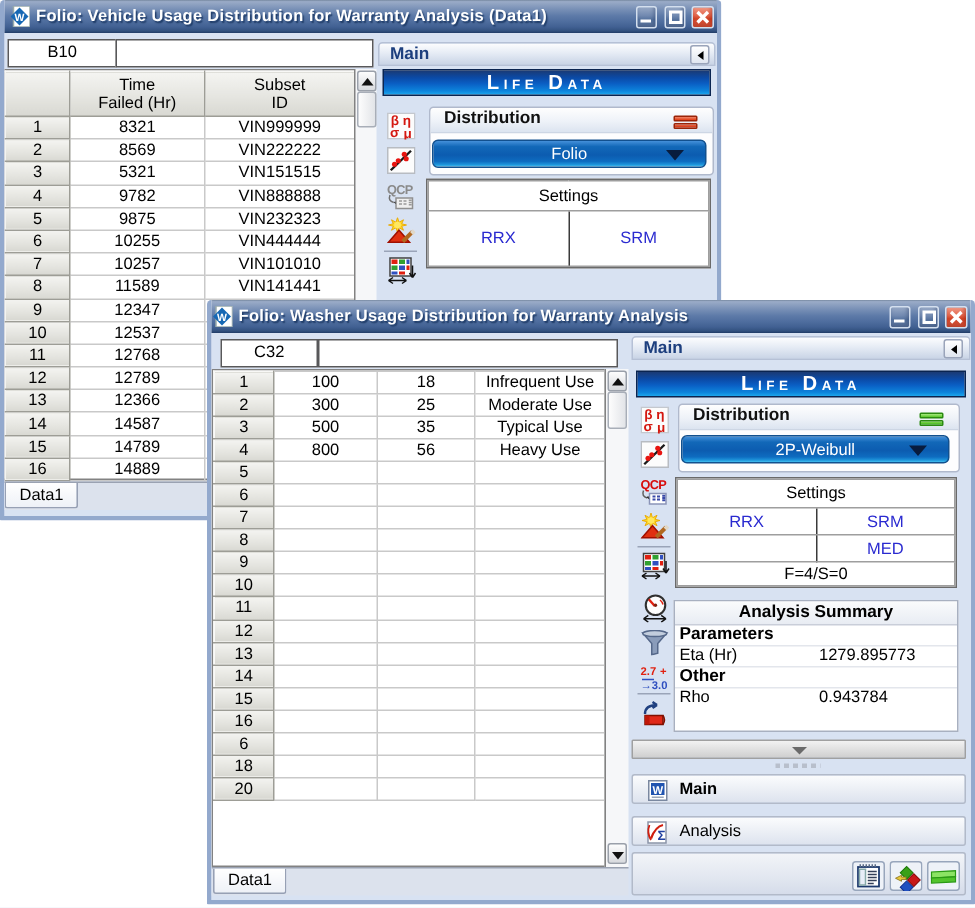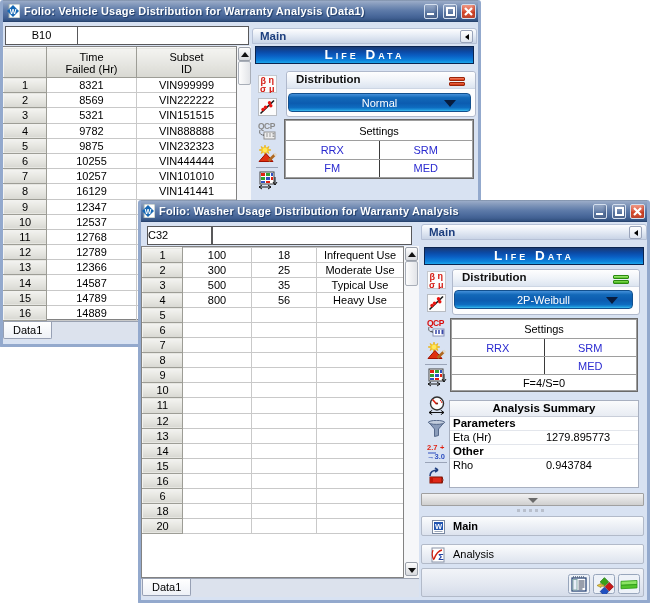--- a/index.html
+++ b/index.html
@@ -121,21 +121,21 @@
             <td>10255</td>
             <td>VIN444444</td>
           </tr>
    <tr style="height:15.2px">
             <td class="h">7</td>
             <td>10257</td>
             <td>VIN101010</td>
           </tr>
    <tr style="height:15.2px">
             <td class="h">8</td>
-            <td>16129</td>
+            <td>11589</td>
             <td>VIN141441</td>
           </tr>
    <tr style="height:15.2px">
             <td class="h">9</td>
             <td>12347</td>
             <td>VIN12</td>
           </tr>
    <tr style="height:15.2px">
             <td class="h">10</td>
             <td>12537</td>
@@ -236,35 +236,31 @@
         </svg></div>
 
   <div class="gbox" style="left:34px;top:46px;width:190px;height:46px">
         <div class="ttl"></div>
         <div class="t">Distribution</div>
    <div class="hamb" style="right:10px;top:5px">
           <i style="top:0;background:linear-gradient(180deg,#f08468,#e03c14);border:1px solid #9a2408;height:4px"></i>
           <i style="top:5px;background:linear-gradient(180deg,#ee6a48,#cc3210);border:1px solid #9a2408;height:4px"></i>
         </div>
   </div>
-  <div class="ddown" style="left:36px;top:68px;width:183px">Normal</div>
+  <div class="ddown" style="left:36px;top:68px;width:183px">Folio</div>
   <div class="sett" style="left:32px;top:94px;width:190px;height:60px">
    <table>
     <tbody>
             <tr style="height:20px">
               <td colspan="2">Settings</td>
             </tr>
     <tr>
               <td class="blue" style="border-right:1px solid #3a3a3a">RRX</td>
               <td class="blue">SRM</td>
             </tr>
-    <tr>
-              <td class="blue" style="border-right:1px solid #3a3a3a">FM</td>
-              <td class="blue">MED</td>
-            </tr>
    </tbody>
         </table>
   </div>
  </div>
 </div>
 
 <div class="win" id="w2" style="left:138px;top:200px;width:512px;height:403px">
  <div class="tbar">
   <svg class="ticon" style="left:4px" viewBox="0 0 13 14">
         <rect x="2" y="0" width="11" height="14" fill="#fff" stroke="#9aa"></rect>
@@ -278,21 +274,21 @@
   <div class="tb mm" style="left:474px">
         <div style="position:absolute;left:2px;top:2px;width:9px;height:9px;border:2px solid #fff"></div>
       </div>
   <div class="tb cl" style="left:492px;width:15px">
         <svg width="13" height="13" style="position:absolute;left:0;top:0">
           <path d="M3 3 L10 10 M10 3 L3 10" stroke="#fff" stroke-width="2.2"></path>
         </svg>
       </div>
  </div>
 
- <div class="formbox" style="left:6px;top:26px;width:65px;text-align:left;line-height:17px">C32</div>
+ <div class="formbox" style="left:6px;top:26px;width:65px;text-align:center;line-height:17px">C32</div>
  <div class="formbox" style="left:71px;top:26px;width:200px"></div>
 
  <div class="grid" style="left:0px;top:46px;width:263px;height:332px">
   <table class="g" style="width:262px">
    <colgroup>
           <col style="width:40px">
           <col style="width:69px">
           <col style="width:65px">
           <col style="width:87px">
         </colgroup>

